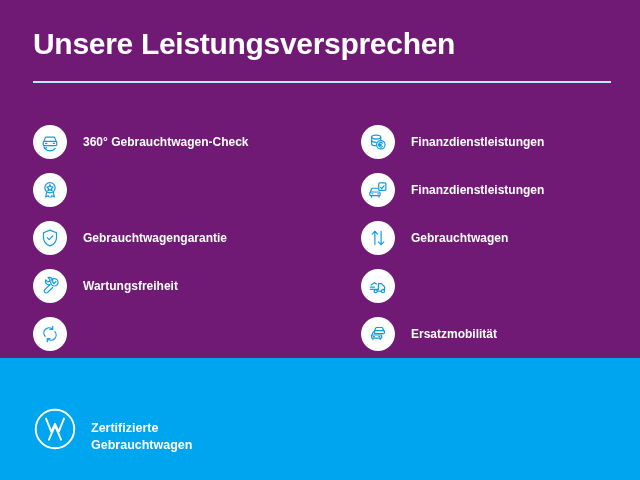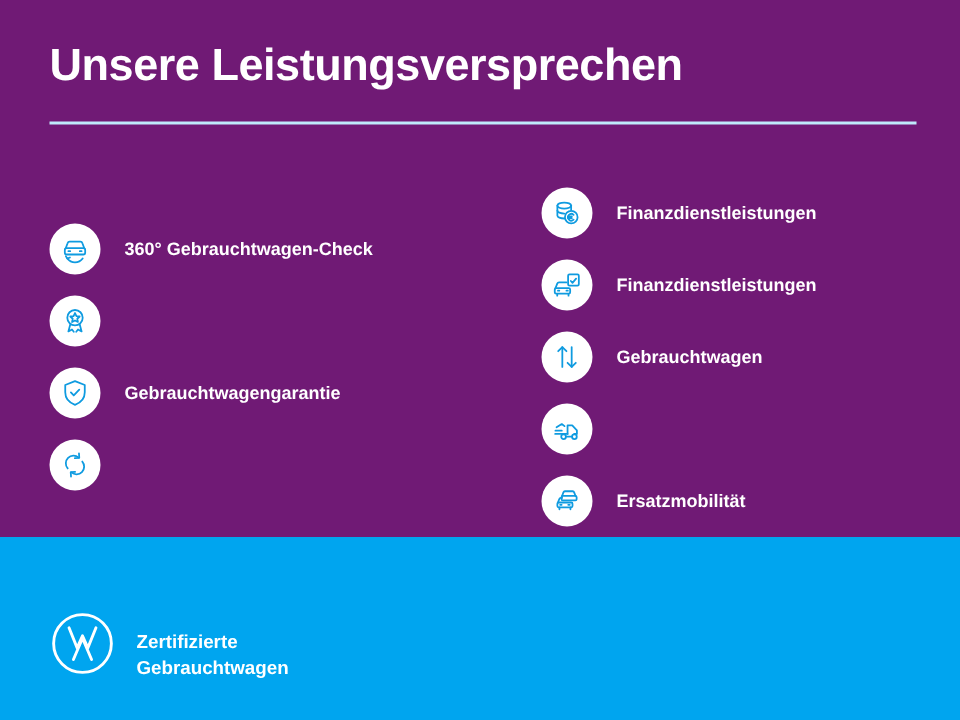--- a/index.html
+++ b/index.html
@@ -150,20 +150,31 @@
       <div class="feature-row">
         <span class="icon-badge">
           <svg width="22" height="22" viewBox="0 0 24 24" fill="none" stroke="#0F9BE0" stroke-width="1.3" stroke-linecap="round" stroke-linejoin="round">
             <path d="M12 3.4 4.9 6.2v5.3c0 4.2 2.9 7.6 7.1 9.1 4.2-1.5 7.1-4.9 7.1-9.1V6.2z"></path>
             <path d="M9 11.6l2.1 2.2 4-4.2"></path>
           </svg>
         </span>
         <span class="feature-label">Gebrauchtwagengarantie</span>
       </div>
 
+      <div class="feature-row">
+        <span class="icon-badge">
+          <svg width="22" height="22" viewBox="0 0 24 24" fill="none" stroke="#0F9BE0" stroke-width="1.3" stroke-linecap="round" stroke-linejoin="round">
+            <path d="M11.9 10.6 6.4 16a2.1 2.1 0 1 0 3 3l5.4-5.4"></path>
+            <path d="M11.9 10.6a3.9 3.9 0 0 1-4.6-5.3l2.2 2.2 2-.5.5-2-2.2-2.2a3.9 3.9 0 0 1 5.2 4.4"></path>
+            <circle cx="16.8" cy="8" r="4"></circle>
+            <path d="M15.1 8.1l1.2 1.2 2.2-2.4"></path>
+          </svg>
+        </span>
+        <span class="feature-label">Wartungsfreiheit</span>
+      </div>
 
       <div class="feature-row">
         <span class="icon-badge">
           <svg width="22" height="22" viewBox="0 0 24 24" fill="none" stroke="#0F9BE0" stroke-width="1.3" stroke-linecap="round" stroke-linejoin="round">
             <path d="M14.6 6.6a5.6 5.6 0 0 0-7.9 7.9"></path>
             <path d="M14.9 3.6l.2 3.2-3.2.2"></path>
             <path d="M9.4 17.4a5.6 5.6 0 0 0 7.9-7.9"></path>
             <path d="M9.1 20.4l-.2-3.2 3.2-.2"></path>
           </svg>
         </span>

